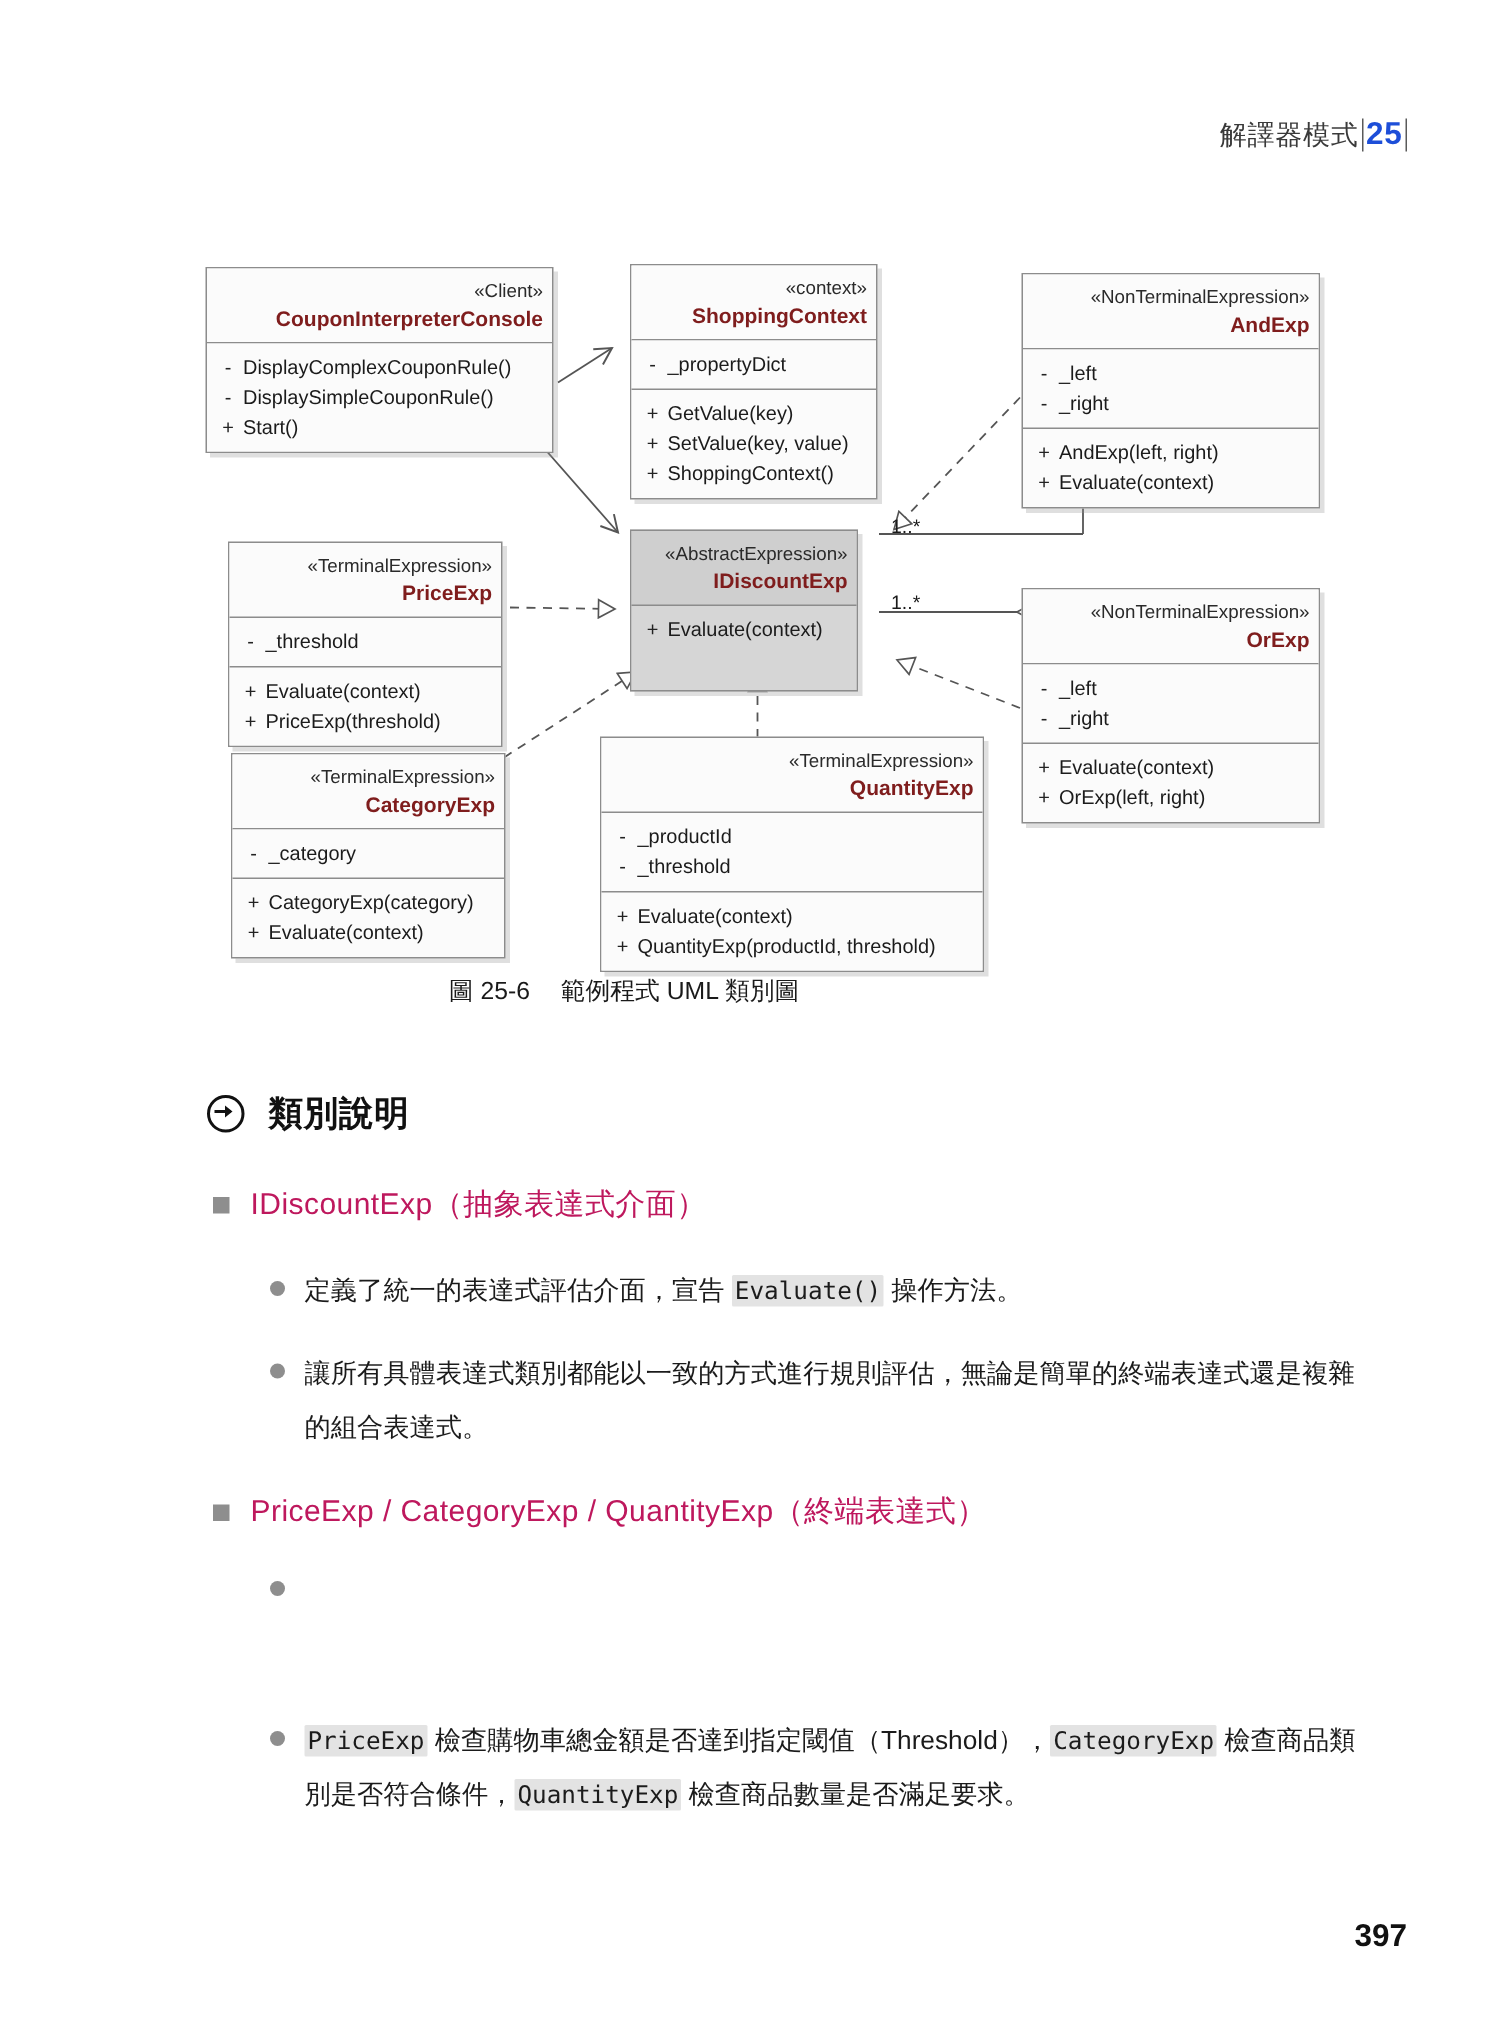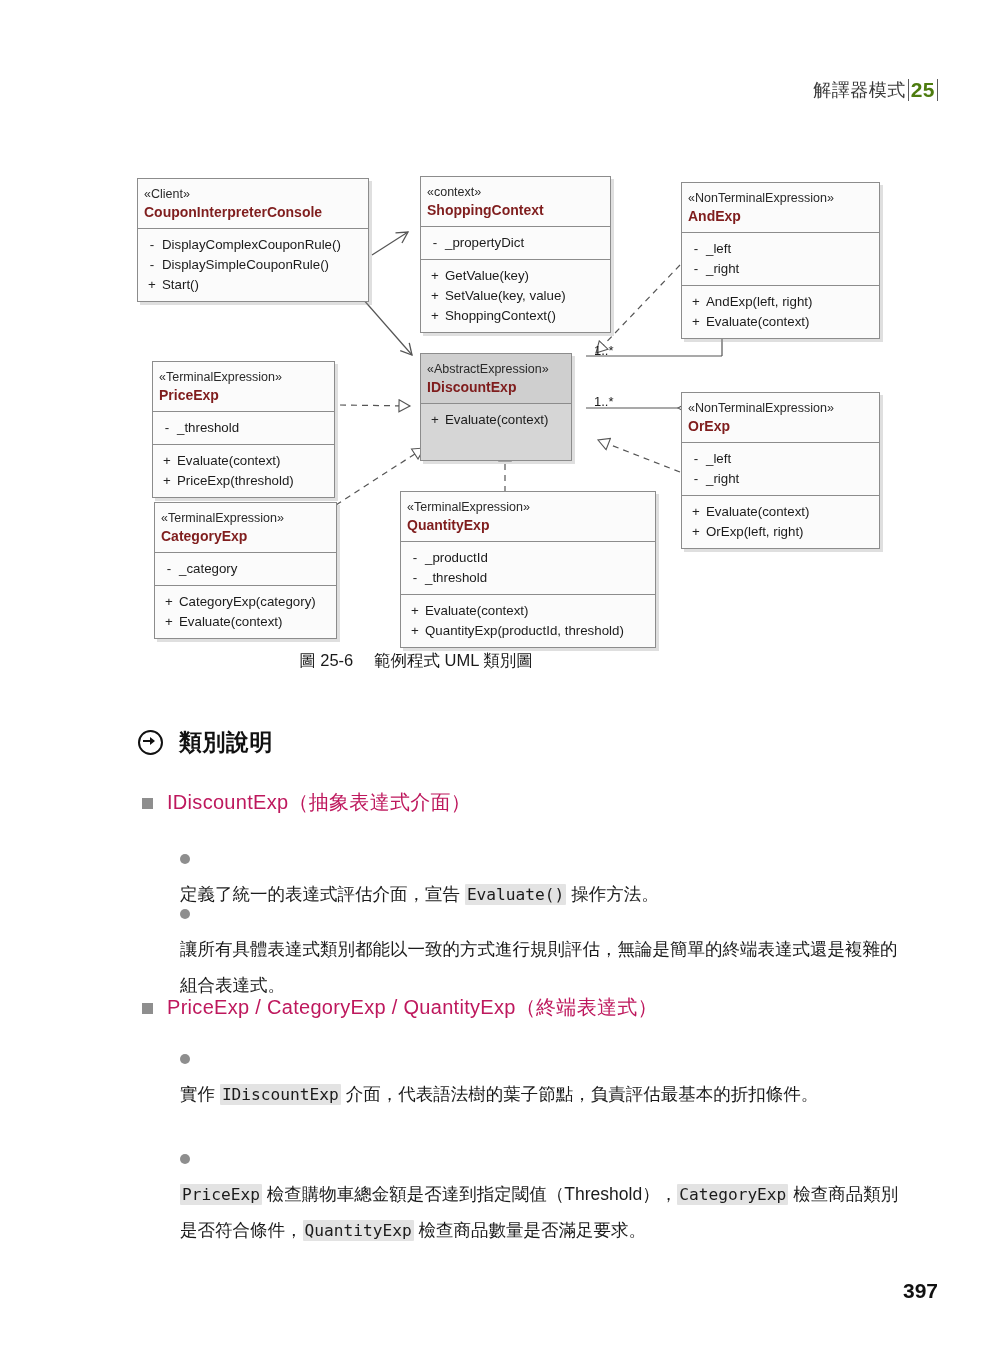--- a/index.html
+++ b/index.html
@@ -19,21 +19,21 @@
     position: absolute;
     top: 78px; right: 62px;
     display: flex; align-items: center; gap: 2px;
     font-size: 18px; color: #3a3a3a;
     letter-spacing: .5px;
   }
   #page-header .hdr-title { font-size: 18px; }
   #page-header .hdr-rule {
     display: inline-block; width: 1px; height: 22px; background: #5a5a5a;
   }
-  #page-header .hdr-num { font-size: 21px; font-weight: bold; color: #4d7c0f; text-align: center; }
+  #page-header .hdr-num { font-size: 21px; font-weight: bold; color: #1d4ed8; text-align: center; }
 
   
   #uml-diagram {
     position: absolute; left: 0; top: 160px;
     width: 1000px; height: 490px;
   }
   #uml-svg { position: absolute; left: 0; top: 0; }
 
   .uml-class {
     position: absolute;
@@ -44,21 +44,21 @@
     font-size: 13.5px;
     color: #1b1b1b;
     z-index: 5;
   }
   .uml-class.shaded { background: #cfcfcf; }
   .uml-class.shaded .cls-head { background: #cfcfcf; }
   .uml-class.shaded .cls-sect { background: #d6d6d6; }
 
   .cls-head {
     padding: 7px 6px 7px 6px;
-    text-align: left;
+    text-align: right;
     border-bottom: 1px solid #8c8c8c;
     line-height: 1.32;
     background: #fbfbfb;
   }
   .cls-stereo { font-size: 12.5px; color: #2a2a2a; }
   .cls-name { font-weight: bold; font-size: 14px; color: #7f1d1d; }
 
   .cls-sect {
     padding: 6px 4px 6px 4px;
     background: #fbfbfb;
@@ -120,21 +120,21 @@
   .lvl1 .sq {
     width: 11px; height: 11px; flex: 0 0 11px;
     background: #8e8e8e; margin-top: 9px;
   }
   .lvl1 .lvl1-text {
     font-size: 20px; font-weight: normal; color: #be185d; letter-spacing: .3px;
   }
 
   .lvl2 {
     position: absolute; left: 180px; width: 730px;
-    display: flex; align-items: flex-start; gap: 13px; flex-direction: column;
+    display: flex; align-items: flex-start; gap: 13px;
   }
   .lvl2 .dot {
     width: 10px; height: 10px; flex: 0 0 10px;
     background: #8e8e8e; border-radius: 50%; margin-top: 11px;
   }
   .lvl2 .lvl2-text {
     font-size: 17.5px; line-height: 2.05; color: #1b1b1b;
   }
   code.ct {
     font-family: "DejaVu Sans Mono", "Liberation Mono", monospace;
@@ -209,21 +209,21 @@
         <span class="cls-vis">-</span>
         <span class="cls-mem">DisplaySimpleCouponRule()</span>
       </div>
       <div class="cls-row">
         <span class="cls-vis">+</span>
         <span class="cls-mem">Start()</span>
       </div>
     </div>
   </div>
 
-  <div class="uml-class" id="box-shopping-context" style="left:420px; top:16px; width:191px;">
+  <div class="uml-class" id="box-shopping-context" style="left:420px; top:16px; width:165px;">
     <div class="cls-head">
       <div class="cls-stereo">«context»</div>
       <div class="cls-name">ShoppingContext</div>
     </div>
     <div class="cls-sect">
       <div class="cls-row">
         <span class="cls-vis">-</span>
         <span class="cls-mem">_propertyDict</span>
       </div>
     </div>
@@ -412,21 +412,20 @@
   <span class="lvl2-text">讓所有具體表達式類別都能以一致的方式進行規則評估，無論是簡單的終端表達式還是複雜的組合表達式。</span>
 </div>
 
 <div class="lvl1" style="top:994px;">
   <span class="sq"></span>
   <span class="lvl1-text">PriceExp / CategoryExp / QuantityExp（終端表達式）</span>
 </div>
 
 <div class="lvl2" style="top:1043px;">
   <span class="dot"></span>
-  <span class="lvl2-text"><span>實作 </span><code class="ct">IDiscountExp</code><span> 介面，代表語法樹的葉子節點，負責評估最基本的折扣條件。</span></span>
 </div>
 
 <div class="lvl2" style="top:1143px;">
   <span class="dot"></span>
   <span class="lvl2-text"><code class="ct">PriceExp</code><span> 檢查購物車總金額是否達到指定閾值（Threshold），</span><code class="ct">CategoryExp</code><span> 檢查商品類別是否符合條件，</span><code class="ct">QuantityExp</code><span> 檢查商品數量是否滿足要求。</span></span>
 </div>
 
 <div id="folio">397</div>
 
 </body></html>

